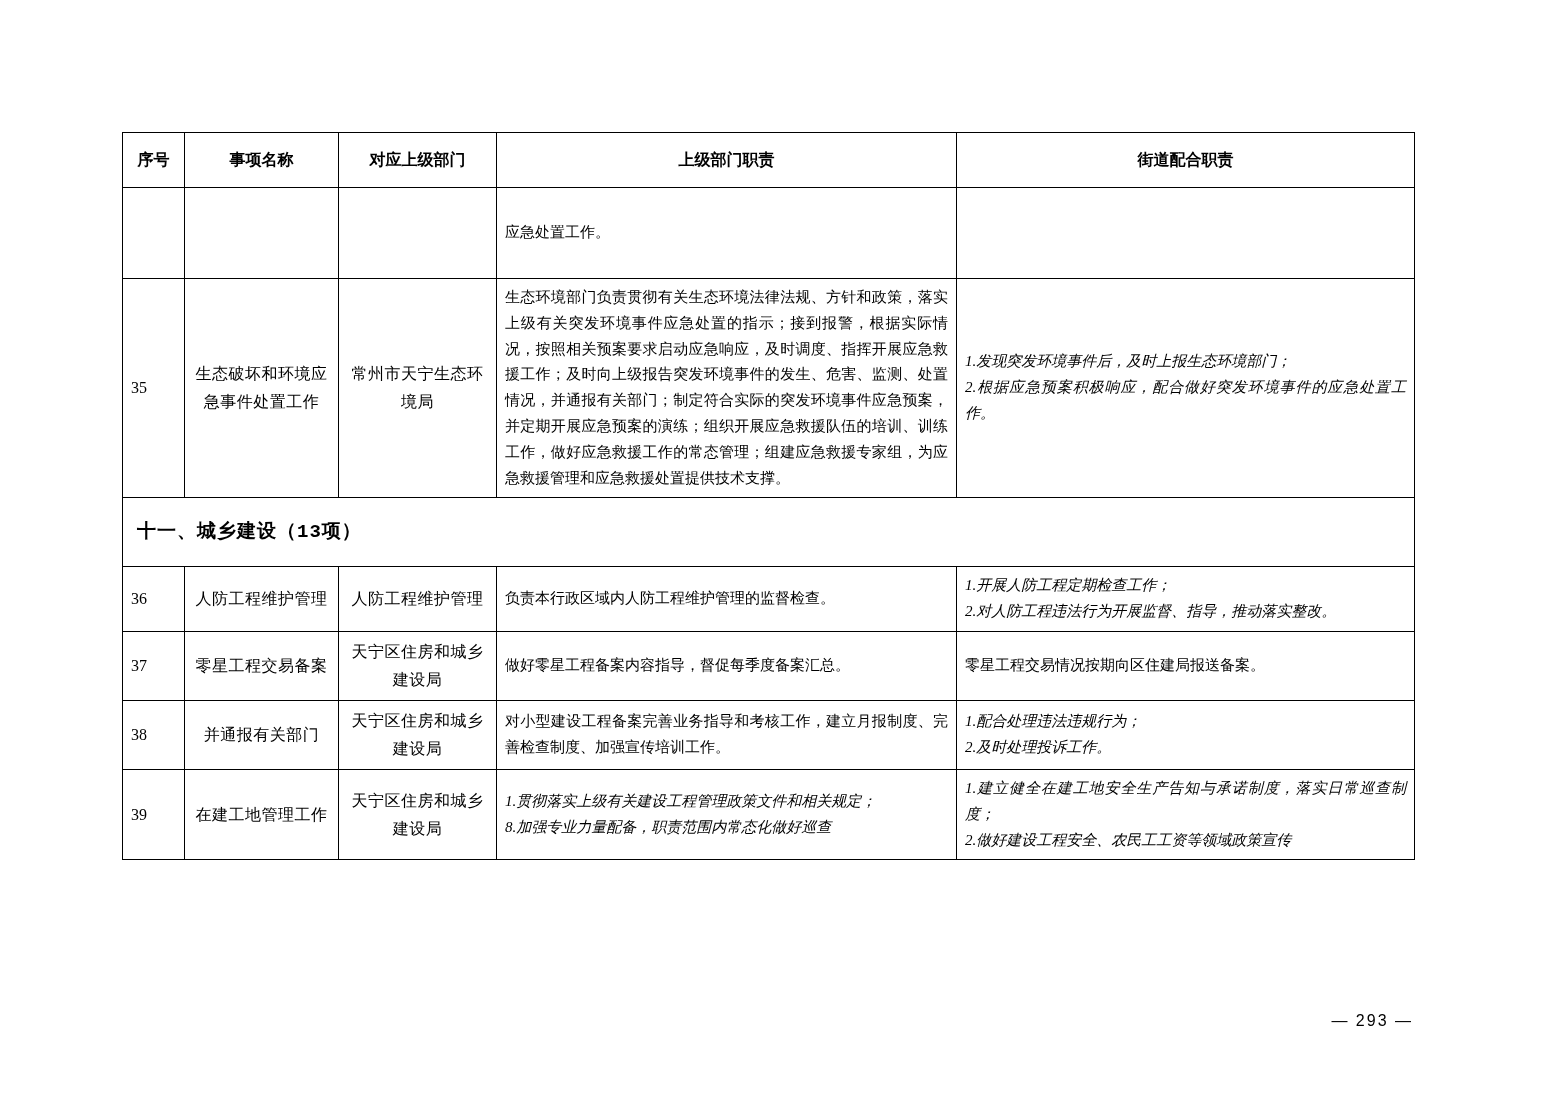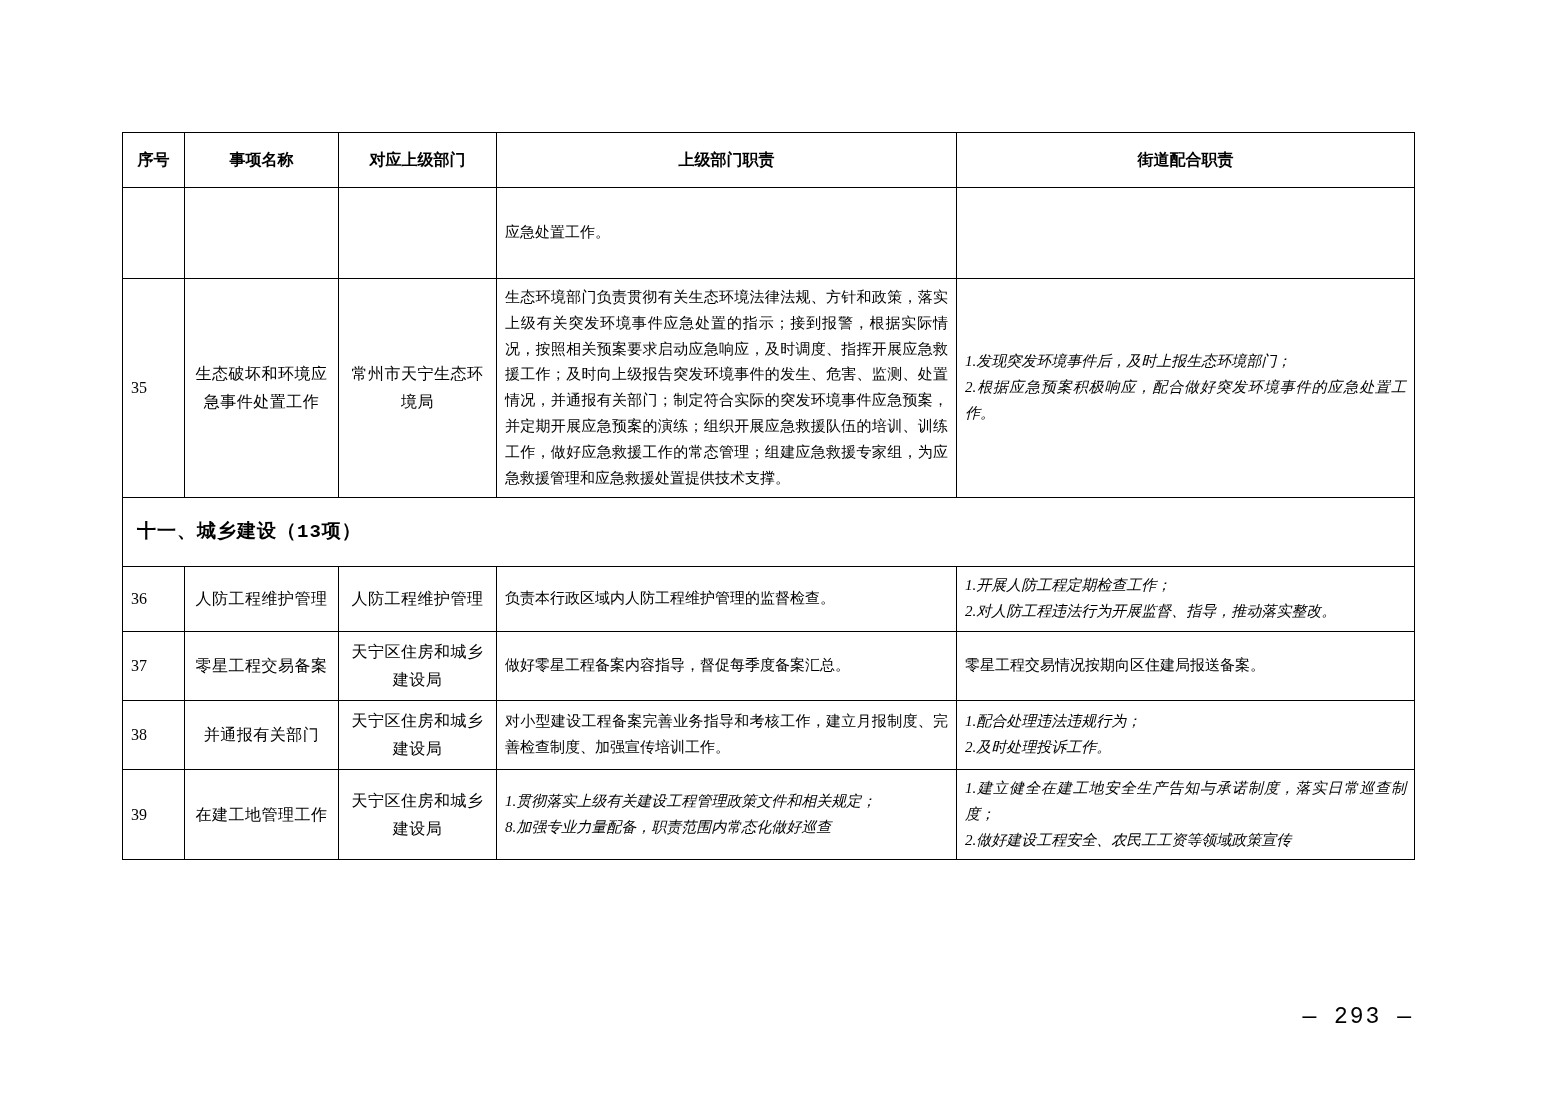--- a/index.html
+++ b/index.html
@@ -82,22 +82,22 @@
     letter-spacing: 1px;
   }
   .cont-cell {
     height: 78px;
     vertical-align: top;
   }
   .page-number {
     position: absolute;
     right: 146px;
     bottom: 72px;
-    font-size: 23px;
-    font-family: Liberation Mono, monospace;
+    font-size: 16px;
+    font-family: Liberation Sans, sans-serif;
     letter-spacing: 2px;
   }
 </style>
 </head>
 <body>
 
 <div class="page">
 
   <table class="doc-table">
     <colgroup>

